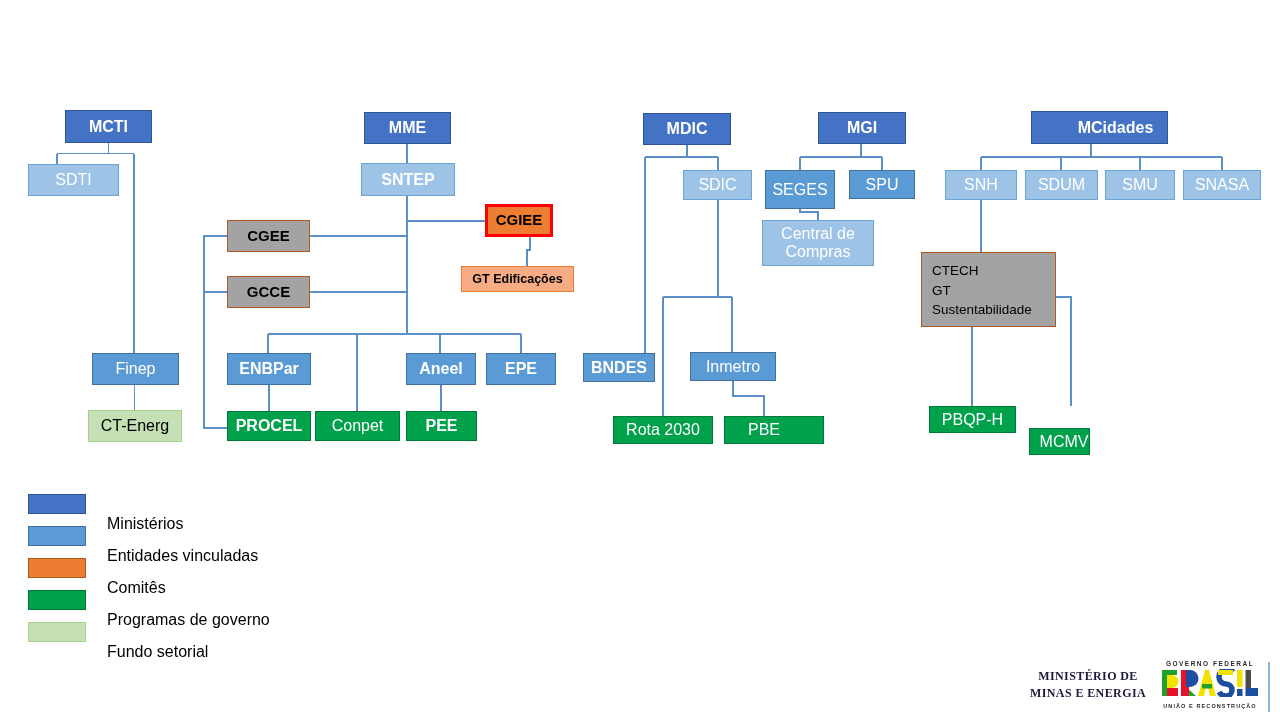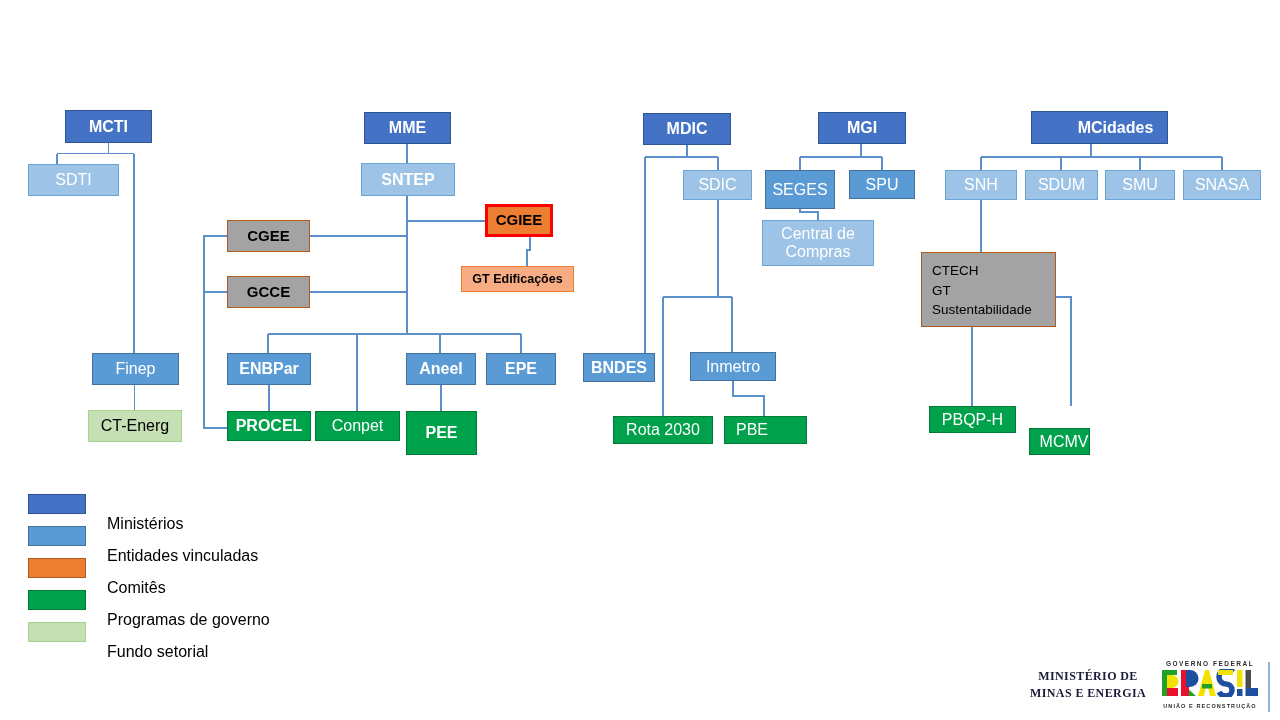--- a/index.html
+++ b/index.html
@@ -228,28 +228,28 @@
   <div class="node t-sec" style="left:361px;top:163px;width:94px;height:33px;font-weight:bold;">SNTEP</div>
   <div class="node t-com" style="left:227px;top:220px;width:83px;height:32px;">CGEE</div>
   <div class="node t-com" style="left:227px;top:276px;width:83px;height:32px;">GCCE</div>
   <div class="node t-com-hl" style="left:485px;top:204px;width:68px;height:33px;">CGIEE</div>
   <div class="node t-gt" style="left:461px;top:266px;width:113px;height:26px;">GT Edificações</div>
   <div class="node t-ent bold" style="left:227px;top:353px;width:84px;height:32px;">ENBPar</div>
   <div class="node t-ent bold" style="left:406px;top:353px;width:70px;height:32px;">Aneel</div>
   <div class="node t-ent bold" style="left:486px;top:353px;width:70px;height:32px;">EPE</div>
   <div class="node t-prog bold" style="left:227px;top:411px;width:84px;height:30px;">PROCEL</div>
   <div class="node t-prog" style="left:315px;top:411px;width:85px;height:30px;">Conpet</div>
-  <div class="node t-prog bold" style="left:406px;top:411px;width:71px;height:44px;">PEE</div>
+  <div class="node t-prog bold" style="left:406px;top:411px;width:71px;height:30px;">PEE</div>
 
   <div class="node t-min" style="left:643px;top:113px;width:88px;height:32px;">MDIC</div>
   <div class="node t-sec" style="left:683px;top:170px;width:69px;height:30px;">SDIC</div>
   <div class="node t-ent bold" style="left:583px;top:353px;width:72px;height:29px;">BNDES</div>
   <div class="node t-ent" style="left:690px;top:352px;width:86px;height:29px;">Inmetro</div>
   <div class="node t-prog" style="left:613px;top:416px;width:100px;height:28px;">Rota 2030</div>
-  <div class="node t-prog" style="left:724px;top:416px;width:83px;height:28px;justify-content:flex-start;padding-left:11px;">PBE</div>
+  <div class="node t-prog" style="left:724px;top:416px;width:100px;height:28px;justify-content:flex-start;padding-left:23px;">PBE</div>
 
   <div class="node t-min" style="left:818px;top:112px;width:88px;height:32px;">MGI</div>
   <div class="node t-ent" style="left:765px;top:170px;width:70px;height:39px;">SEGES</div>
   <div class="node t-ent" style="left:849px;top:170px;width:66px;height:29px;">SPU</div>
   <div class="node t-sec" style="left:762px;top:220px;width:112px;height:46px;flex-direction:column;white-space:normal;">
     <span>Central de</span>
     <span>Compras</span>
   </div>
 
   <div class="node t-min" style="left:1031px;top:111px;width:137px;height:33px;padding-left:32px;">MCidades</div>

